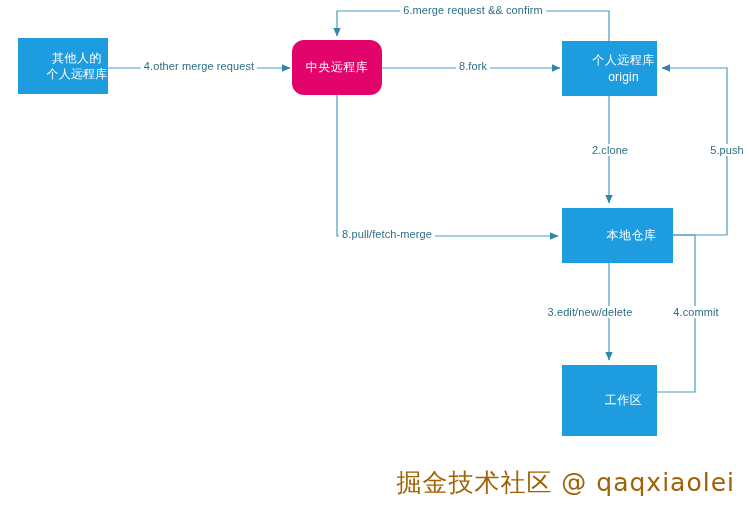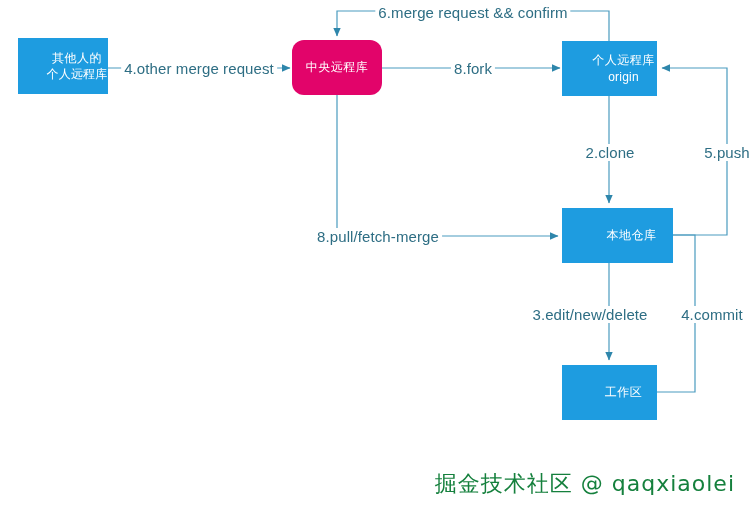--- a/index.html
+++ b/index.html
@@ -40,36 +40,36 @@
     letter-spacing: 0.5px;
     z-index: 3;
   }
   .node.blue  { background: #1E9CE0; padding-left: 28px; }
   .node.pink  { background: #E2046A; }
   .node .l1, .node .l2 { display: block; white-space: nowrap; }
   .node .l2 { font-size: 12px; letter-spacing: 0.2px; }
 
   .edge-label {
     position: absolute;
-    font-size: 15px;
+    font-size: 11px;
     color: #2E6E84;
     background: #ffffff;
     padding: 0 3px;
     white-space: nowrap;
     z-index: 4;
     letter-spacing: 0.1px;
   }
   .edge-label.center { transform: translateX(-50%); }
 
   #watermark {
     position: absolute;
     right: 14px;
     bottom: 12px;
-    font-size: 22px;
-    color: #15803d;
+    font-size: 25px;
+    color: #a16207;
     white-space: nowrap;
     letter-spacing: 1px;
     z-index: 5;
     font-family: "DejaVu Sans", sans-serif;
   }
 </style>
 </head>
 <body>
 
 <div id="canvas">
@@ -111,35 +111,35 @@
 
   <div class="node blue" style="left:562px; top:41px; width:95px; height:55px;">
     <span class="l1">个人远程库</span>
     <span class="l2">origin</span>
   </div>
 
   <div class="node blue" style="left:562px; top:208px; width:111px; height:55px;">
     <span class="l1">本地仓库</span>
   </div>
 
-  <div class="node blue" style="left:562px; top:365px; width:95px; height:55px;">
+  <div class="node blue" style="left:562px; top:365px; width:95px; height:71px;">
     <span class="l1">工作区</span>
   </div>
 
   <div class="edge-label center" style="left:473px; top:60px;">8.fork</div>
 
   <div class="edge-label center" style="left:610px; top:144px;">2.clone</div>
 
   <div class="edge-label center" style="left:590px; top:306px;">3.edit/new/delete</div>
 
-  <div class="edge-label center" style="left:696px; top:306px;margin-left:16px;">4.commit</div>
+  <div class="edge-label center" style="left:696px; top:306px;">4.commit</div>
 
   <div class="edge-label center" style="left:727px; top:144px;text-align:right;">5.push</div>
 
   <div class="edge-label center" style="left:473px; top:4px;">6.merge request &amp;&amp; confirm</div>
 
   <div class="edge-label center" style="left:199px; top:60px;">4.other merge request</div>
 
-  <div class="edge-label center" style="left:378px; top:228px;">8.pull/fetch-merge</div>
+  <div class="edge-label center" style="left:387px; top:228px;">8.pull/fetch-merge</div>
 
   <div id="watermark">掘金技术社区 @ qaqxiaolei</div>
 
 </div>
 
 </body></html>

